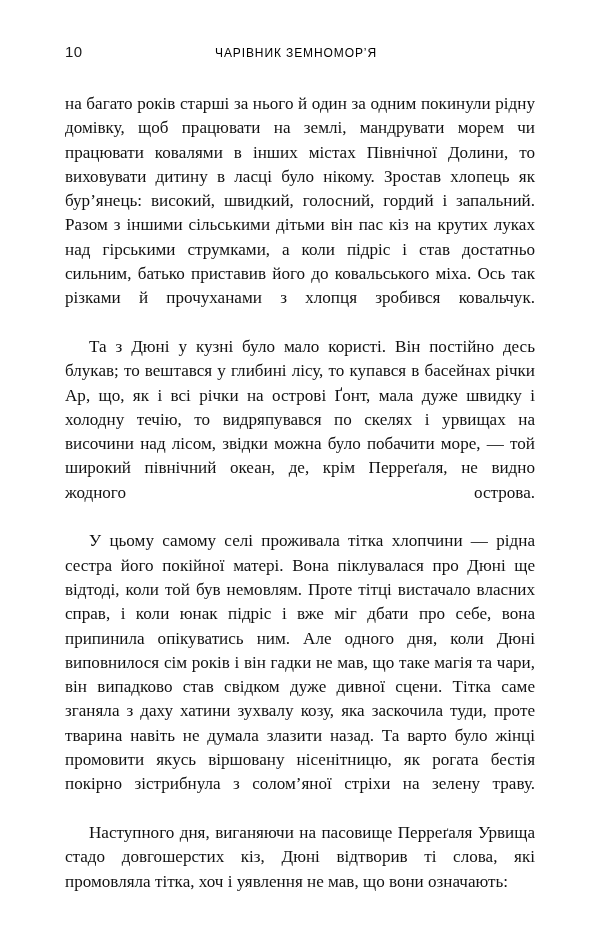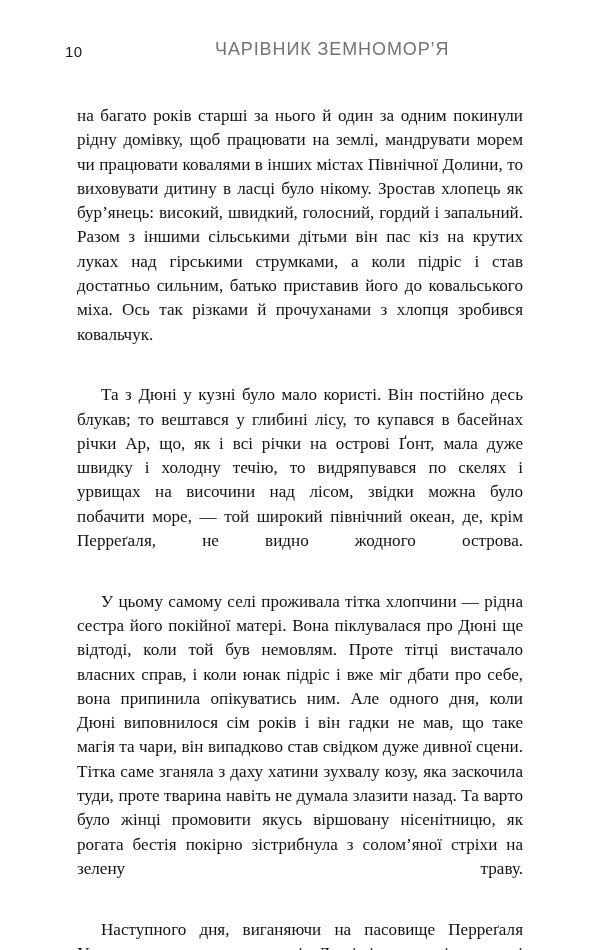--- a/index.html
+++ b/index.html
@@ -27,41 +27,41 @@
   .folio {
     font-family: "Liberation Sans", sans-serif;
     font-size: 15px;
     color: #1a1a1a;
     letter-spacing: 0.3px;
     width: 150px;
     flex: none;
   }
   .head-title {
     font-family: "Liberation Sans", sans-serif;
-    font-size: 18px;
-    color: #737373;
+    font-size: 12px;
+    color: #000000;
     letter-spacing: 0.9px;
     white-space: nowrap;
   }
   .body-text {
     position: absolute;
     top: 92px;
     left: 65px;
     width: 470px;
     font-family: "Liberation Serif", "DejaVu Serif", serif;
     font-size: 17.1px;
     line-height: 24.3px;
     color: #111111;
     text-align: justify;
     text-justify: inter-word;
     hyphens: manual;
     -webkit-hyphens: manual;
   }
   .body-text p {
-    margin: 12px;
+    margin: 0;
     text-indent: 24px;
   }
   .body-text p.no-indent {
     text-indent: 0;
   }
   
   .body-text p::after {
     content: "";
     display: inline-block;
     width: 100%;

